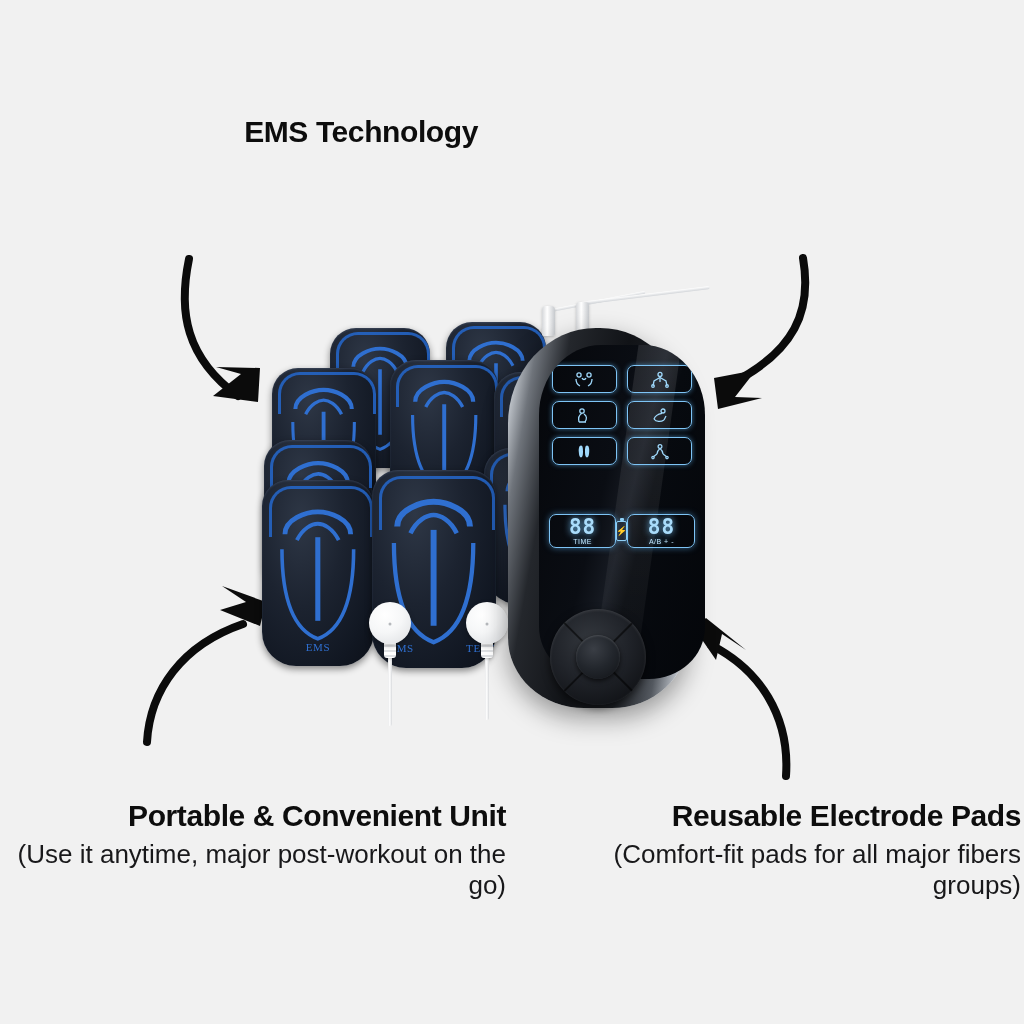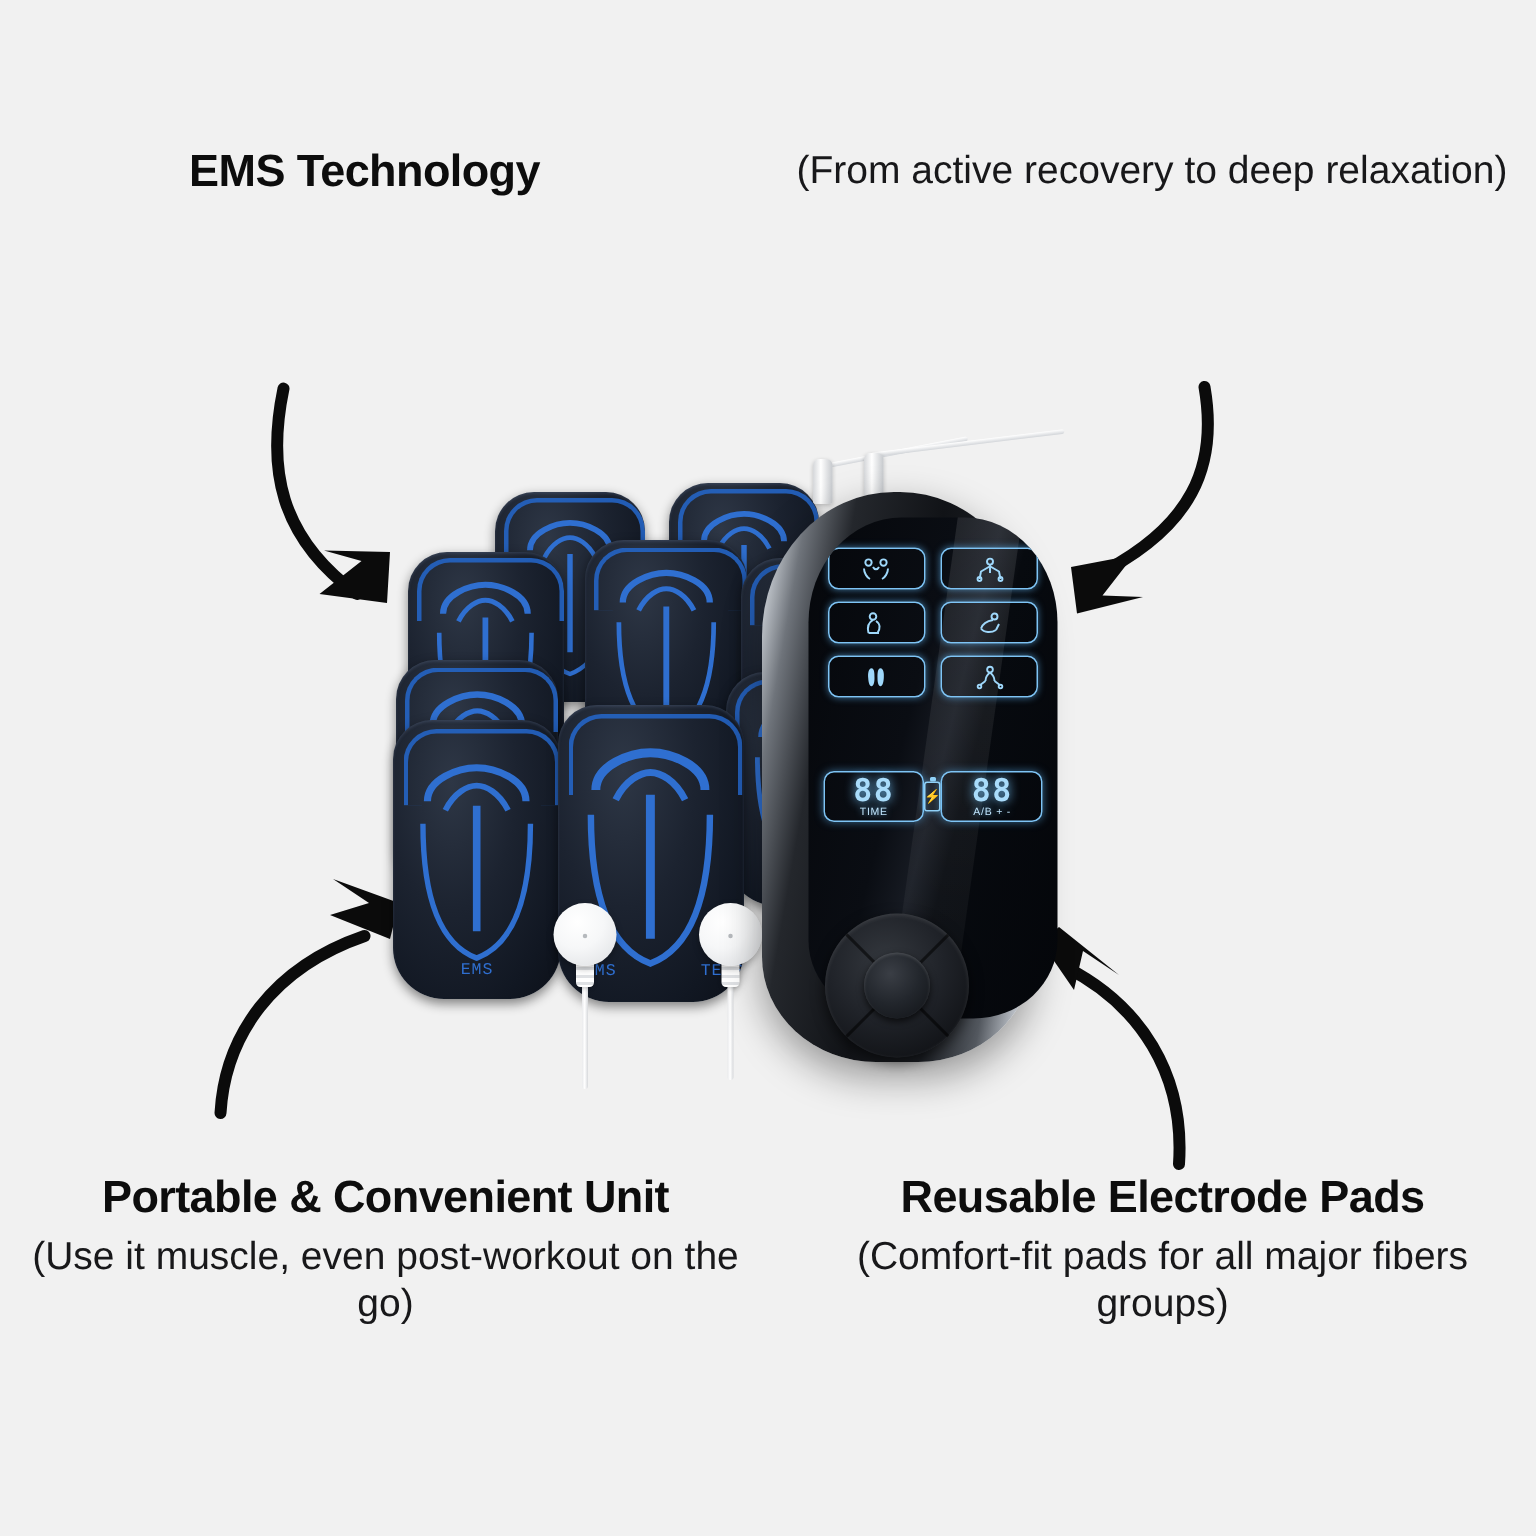--- a/index.html
+++ b/index.html
@@ -11,22 +11,23 @@
     height: 1024px;
     background: #f1f1f1;
     font-family: "Liberation Sans", sans-serif;
     overflow: hidden;
     position: relative;
   }
 
   
   .feature {
     position: absolute;
-    text-align: center;
+    text-align: right;
     color: #111111;
+    margin-top: 17px;
   }
   .feature-title {
     font-weight: bold;
     font-size: 30px;
     line-height: 1.12;
     letter-spacing: -0.4px;
     color: #0d0d0d;
     margin: 0 0 6px 0;
   }
   .feature-sub {
@@ -87,21 +88,21 @@
   }
   .pad-label {
     position: absolute;
     bottom: 7%;
     left: 0;
     width: 100%;
     text-align: center;
     color: #2f6fd0;
     font-size: 11px;
     letter-spacing: 0.6px;
-    font-family: Liberation Mono, monospace;
+    font-family: Liberation Serif, serif;
   }
 
   
   #unit {
     position: absolute;
     left: 258px;
     top: 48px;
     width: 180px;
     height: 380px;
   }
@@ -287,26 +288,25 @@
   }
 </style>
 </head>
 <body>
 
 <div class="feature" id="feat-tl">
   <p class="feature-title">EMS Technology</p>
 </div>
 
 <div class="feature" id="feat-tr">
-  <p class="feature-sub">(From active recovery to deep relaxation)</p>
 </div>
 
 <div class="feature" id="feat-bl">
   <p class="feature-title">Portable &amp; Convenient Unit</p>
-  <p class="feature-sub">(Use it muscle, even post-workout on the go)</p>
+  <p class="feature-sub">(Use it anytime, major post-workout on the go)</p>
 </div>
 
 <div class="feature" id="feat-br">
   <p class="feature-title">Reusable Electrode Pads</p>
   <p class="feature-sub">(Comfort-fit pads for all major fibers groups)</p>
 </div>
 
 <svg id="arrows" viewBox="0 0 1024 1024">
   <g fill="none" stroke="#0b0b0b" stroke-width="8" stroke-linecap="round">
     <path d="M189,259 C178,312 186,358 238,396"></path>

